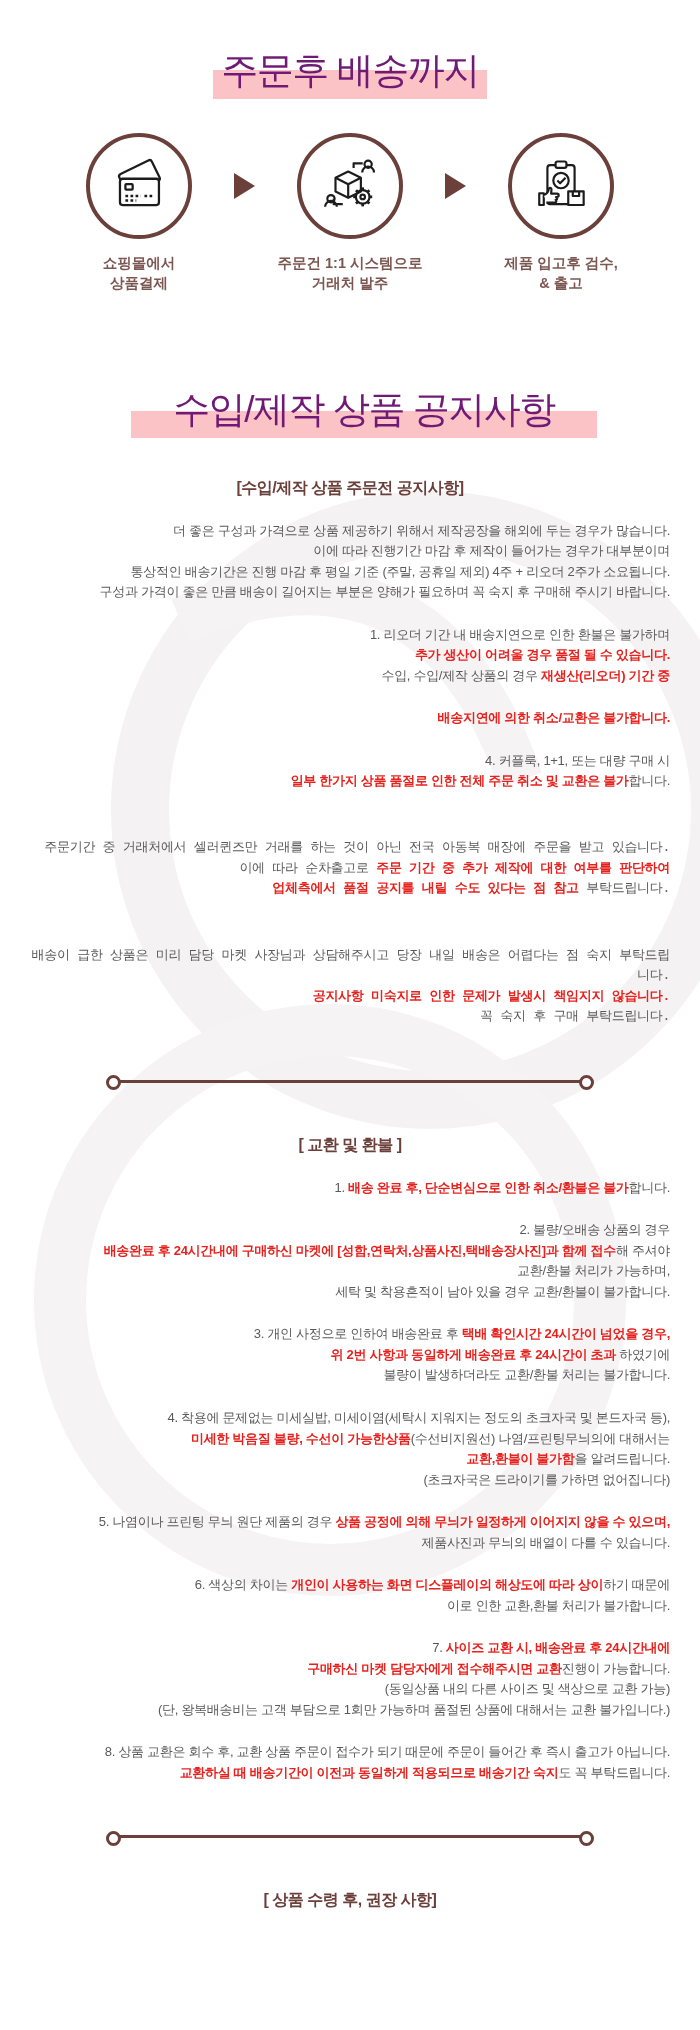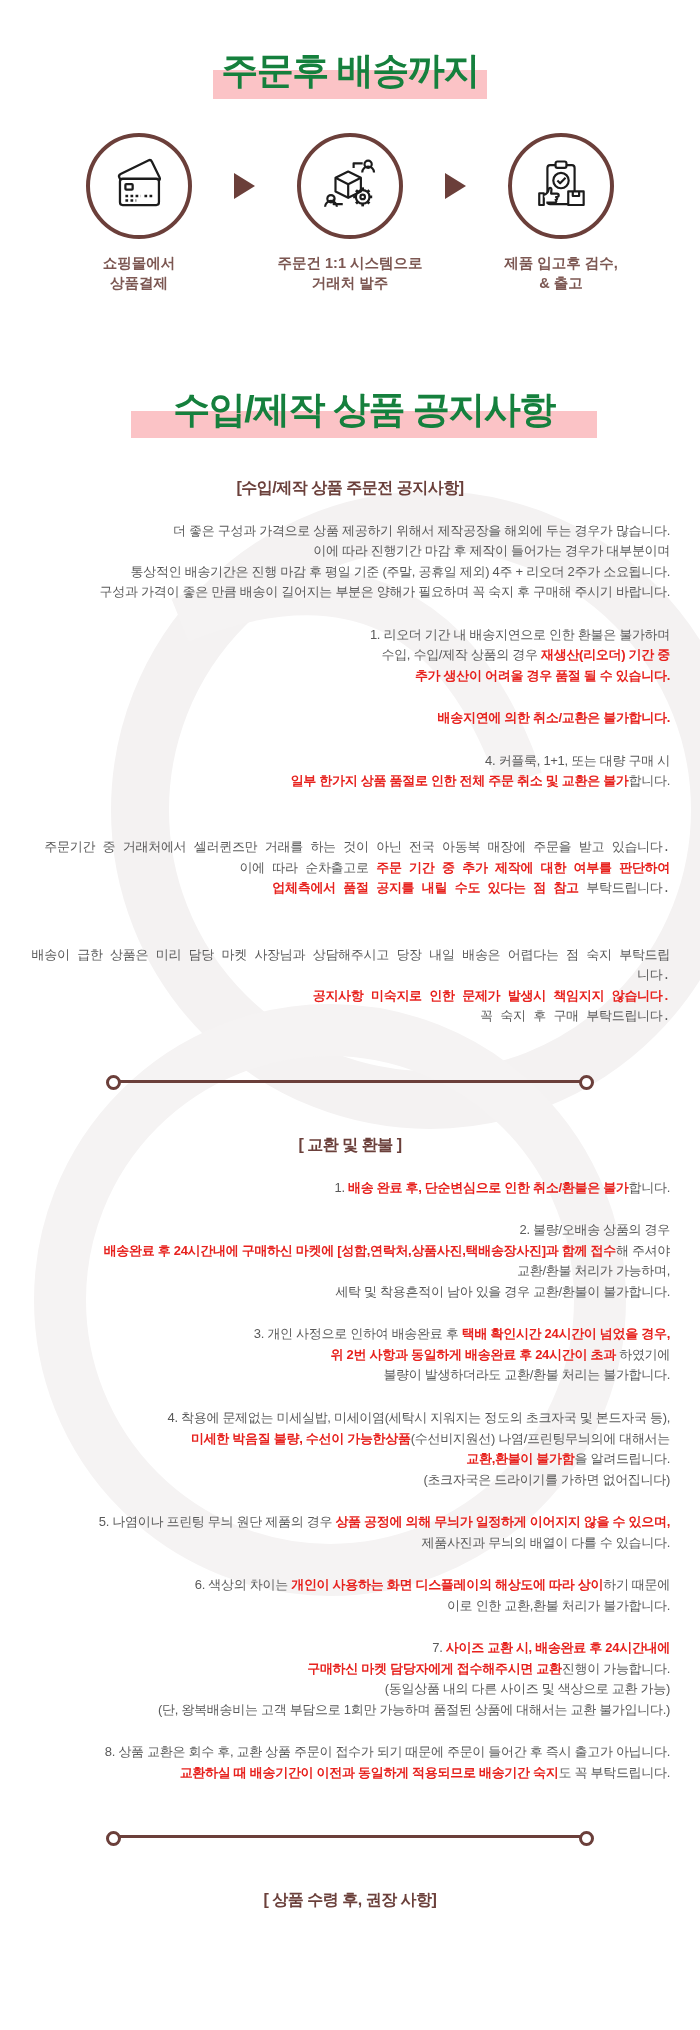--- a/index.html
+++ b/index.html
@@ -3,22 +3,22 @@
 <meta charset="utf-8">
 <style>
   html,body{margin:0;padding:0;background:#ffffff;}
   body{width:700px;font-family:"Liberation Sans","DejaVu Sans",sans-serif;color:#595959;}
   .canvas{position:relative;width:700px;min-height:2030px;overflow:hidden;background:#fff;}
   .wm{position:absolute;left:0;top:0;width:700px;height:2030px;z-index:0;pointer-events:none;}
   .content{position:relative;z-index:1;padding:44px 0 60px;}
 
   
   .main-title-wrap{text-align:center;margin:6px 0 40px;}
-  .hl-title{display:inline-block;position:relative;font-size:37px;font-weight:700;
-            color:#15803d;letter-spacing:-1.5px;line-height:1.15;}
+  .hl-title{display:inline-block;position:relative;font-size:37px;font-weight:400;
+            color:#701a75;letter-spacing:-1.5px;line-height:1.15;}
   .hl-title .band{position:absolute;z-index:-1;background:#fbc3c6;}
   .hl-title.t1 .band{left:-8px;right:-8px;top:48%;height:68%;}
   .hl-title.t2 .band{left:-42px;right:-42px;top:52%;height:64%;}
   .notice-title-wrap{text-align:center;margin:96px 0 46px;padding-left:28px;}
 
   
   .steps{display:flex;justify-content:center;align-items:flex-start;margin:0 0 0;}
   .step{width:178px;text-align:center;}
   .step-circle{width:98px;height:98px;border:4px solid #6b3f3a;border-radius:50%;
                margin:0 auto;display:flex;align-items:center;justify-content:center;background:#fff;}
@@ -161,22 +161,22 @@
       <div class="section-heading">[수입/제작 상품 주문전 공지사항]</div>
       <div>
           <p class="para">
             <span class="line"><span>더 좋은 구성과 가격으로 상품 제공하기 위해서 제작공장을 해외에 두는 경우가 많습니다.</span></span>
             <span class="line"><span>이에 따라 진행기간 마감 후 제작이 들어가는 경우가 대부분이며</span></span>
             <span class="line"><span>통상적인 배송기간은 진행 마감 후 평일 기준 (주말, 공휴일 제외) 4주 + 리오더 2주가 소요됩니다.</span></span>
             <span class="line"><span>구성과 가격이 좋은 만큼 배송이 길어지는 부분은 양해가 필요하며 꼭 숙지 후 구매해 주시기 바랍니다.</span></span>
           </p>
           <p class="para">
             <span class="line"><span>1. 리오더 기간 내 배송지연으로 인한 환불은 불가하며</span></span>
+            <span class="line"><span class="red">추가 생산이 어려울 경우 품절 될 수 있습니다.</span></span>
             <span class="line"><span>수입, 수입/제작 상품의 경우 </span><span class="red">재생산(리오더) 기간 중</span></span>
-            <span class="line"><span class="red">추가 생산이 어려울 경우 품절 될 수 있습니다.</span></span>
           </p>
           <p class="para">
             <span class="line"><span class="red">배송지연에 의한 취소/교환은 불가합니다.</span></span>
           </p>
           <p class="para">
             <span class="line"><span>4. 커플룩, 1+1, 또는 대량 구매 시</span></span>
             <span class="line"><span class="red">일부 한가지 상품 품절로 인한 전체 주문 취소 및 교환은 불가</span><span>합니다.</span></span>
           </p>
           <p class="para gap">
             <span class="line"><span>주문기간 중 거래처에서 셀러퀸즈만 거래를 하는 것이 아닌 전국 아동복 매장에 주문을 받고 있습니다.</span></span>

